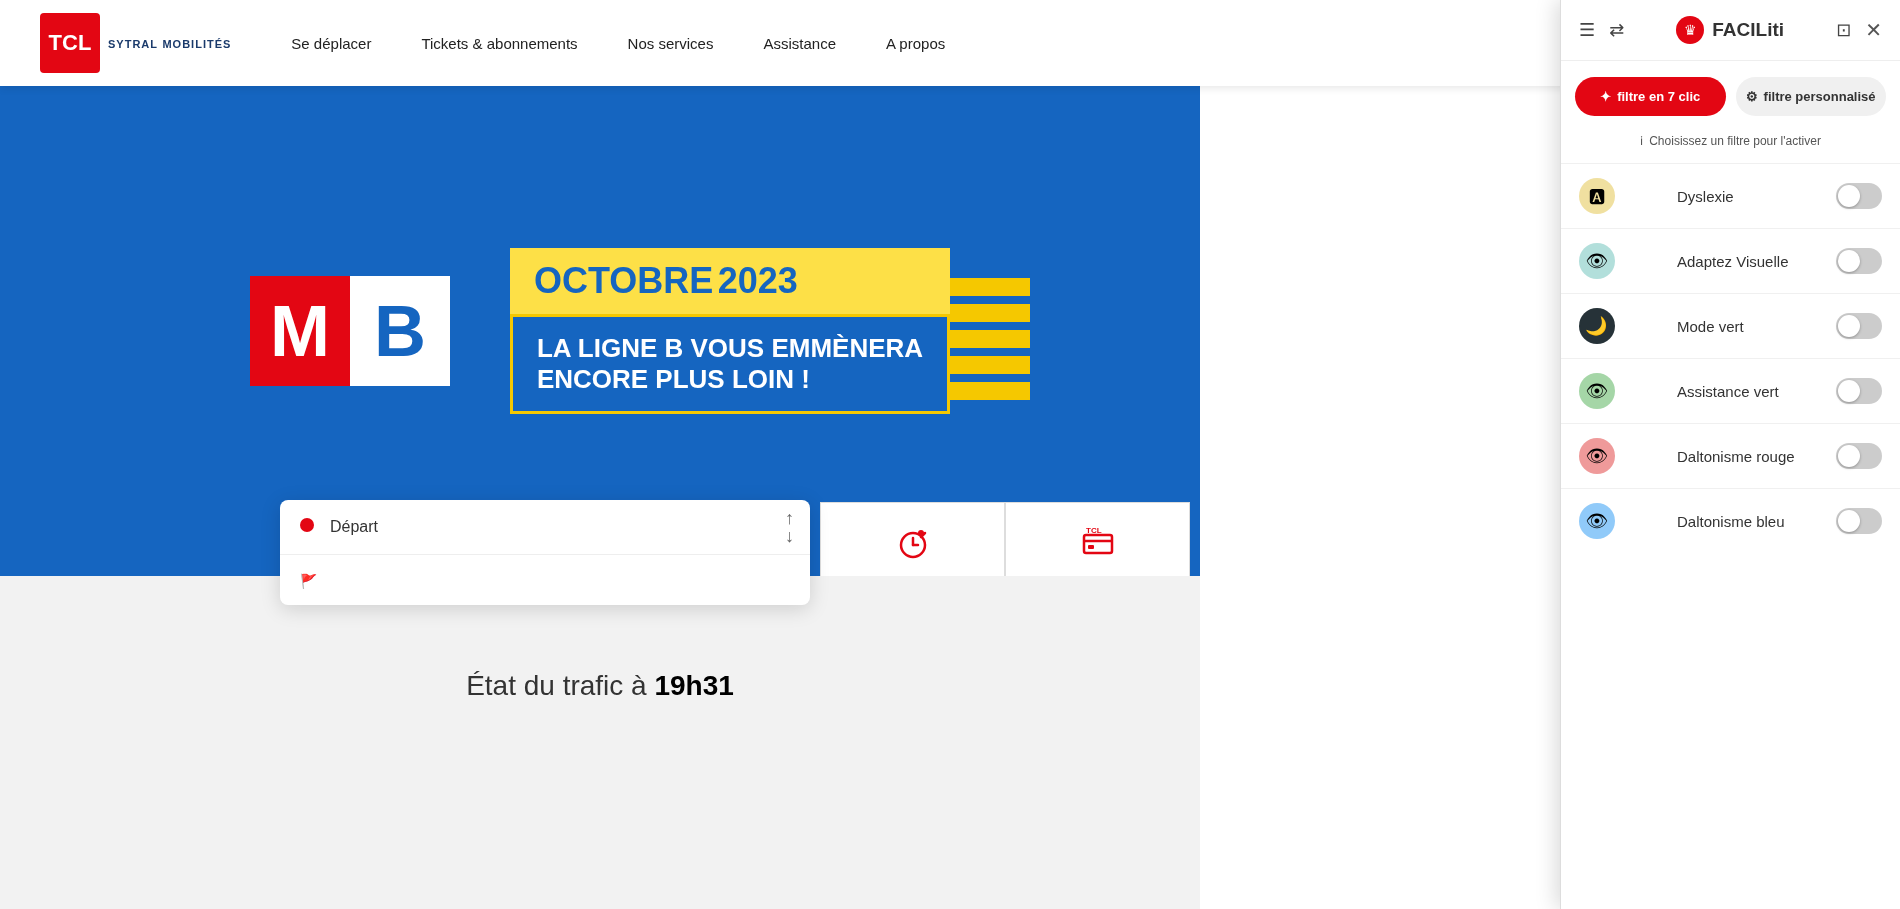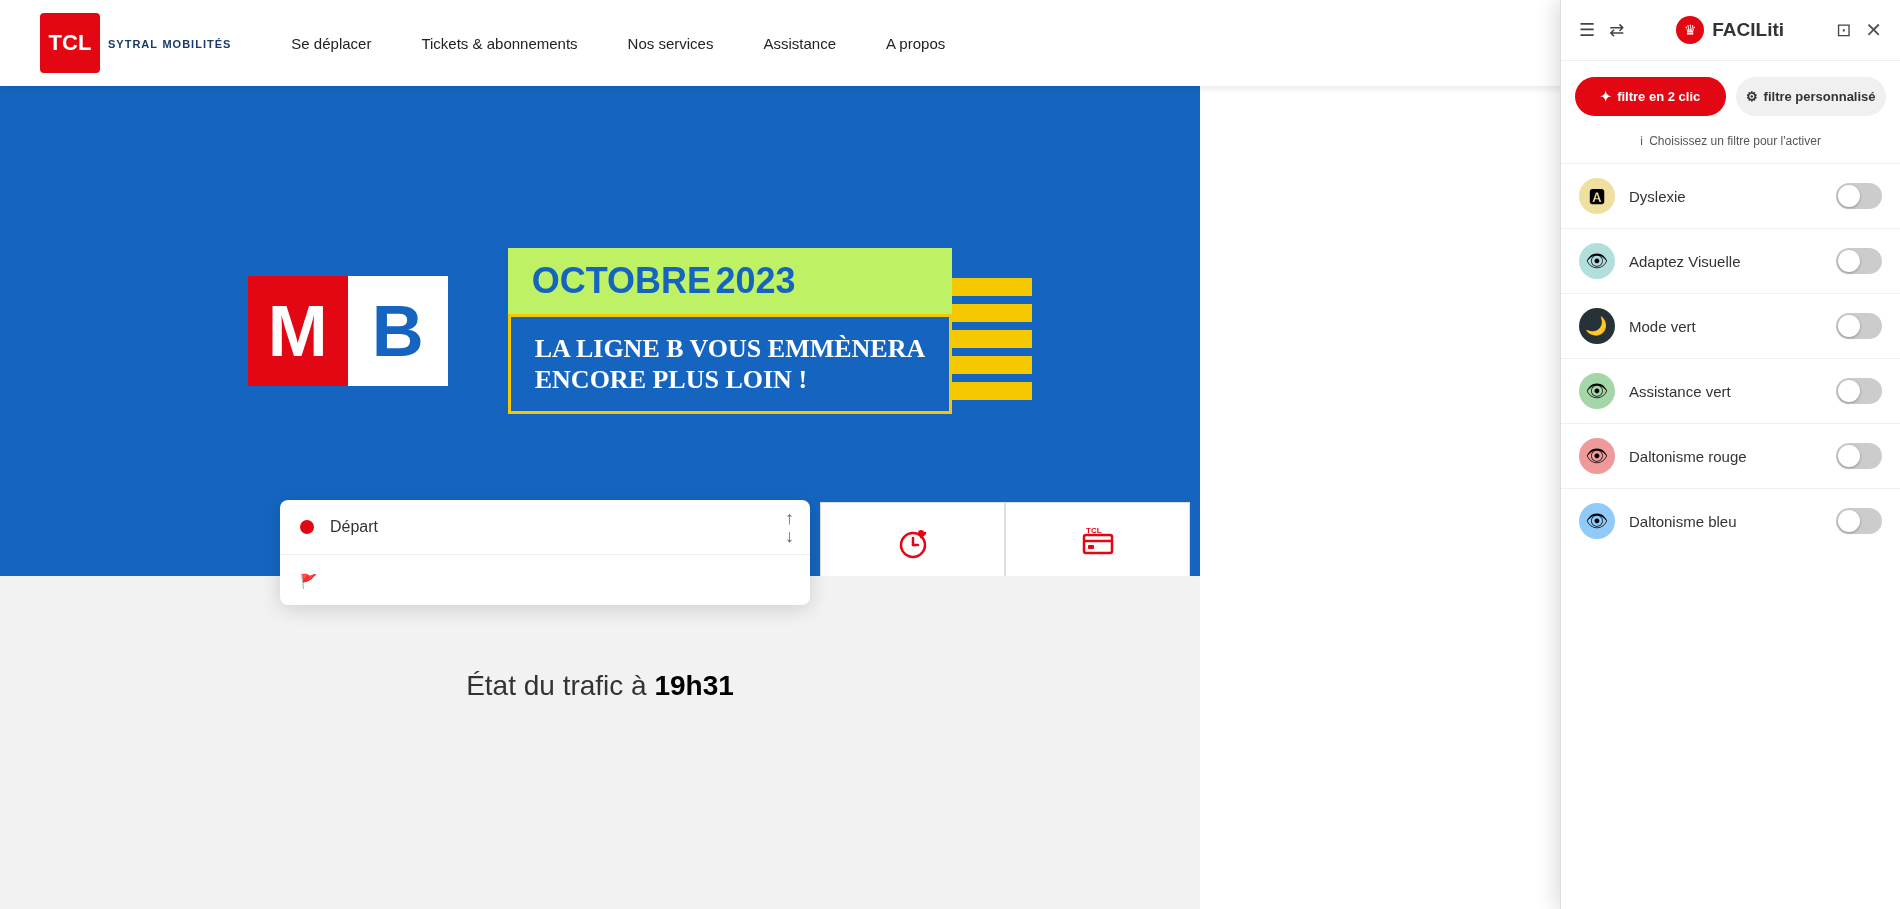--- a/index.html
+++ b/index.html
@@ -117,21 +117,21 @@
       color: #1565c0;
       font-size: 72px;
       font-weight: 900;
     }
     .hero-text-block {
       display: flex;
       flex-direction: column;
       gap: 0;
     }
     .oct-banner {
-      background: #bef264;
+      background: #fde047;
       padding: 12px 24px;
       display: inline-block;
     }
     .oct-banner .year {
       font-size: 36px;
       font-weight: 900;
       color: #1565c0;
     }
     .oct-banner .month {
       font-size: 36px;
@@ -142,21 +142,20 @@
       background: #1565c0;
       border: 3px solid #f5c800;
       padding: 16px 24px;
     }
     .ligne-b-banner .text {
       color: white;
       font-size: 26px;
       font-weight: 900;
       text-transform: uppercase;
       line-height: 1.2;
-      font-family: Liberation Serif, serif;
     }
     .yellow-lines {
       position: absolute;
       right: -80px;
       top: 30px;
       display: flex;
       flex-direction: column;
       gap: 8px;
     }
     .yellow-line {
@@ -171,21 +170,21 @@
       left: 280px;
       width: 530px;
       background: white;
       border-radius: 8px;
       box-shadow: 0 4px 20px rgba(0,0,0,0.15);
       padding: 0;
       z-index: 50;
     }
     .search-row {
       display: flex;
-      align-items: center;
+      align-items: flex-start;
       padding: 18px 20px;
       border-bottom: 1px solid #eee;
       position: relative;
     }
     .search-row:last-child {
       border-bottom: none;
     }
     .search-dot {
       width: 14px;
       height: 14px;
@@ -413,20 +412,21 @@
       display: flex;
       align-items: center;
       justify-content: center;
       font-size: 18px;
       overflow: hidden;
     }
     .filter-name {
       flex: 1;
       font-size: 15px;
       color: #333;
+      margin-left: 48px;
     }
     .toggle {
       width: 46px;
       height: 26px;
       background: #ccc;
       border-radius: 13px;
       position: relative;
       cursor: pointer;
       flex-shrink: 0;
     }
@@ -562,21 +562,21 @@
       <span class="faciliti-title">FACILiti</span>
     </div>
     <div class="faciliti-header-icons">
       <button class="faciliti-icon-btn">⊡</button>
       <button class="faciliti-close">✕</button>
     </div>
   </div>
   <div class="faciliti-buttons">
     <button class="btn-filtre-1clic">
       <span>✦</span>
-      <span>filtre en 2 clic</span>
+      <span>filtre en 7 clic</span>
     </button>
     <button class="btn-filtre-perso">
       <span>⚙</span>
       <span>filtre personnalisé</span>
     </button>
   </div>
   <div class="choisir-filtre">
     <span>ℹ</span>
     <span>Choisissez un filtre pour l'activer</span>
   </div>

